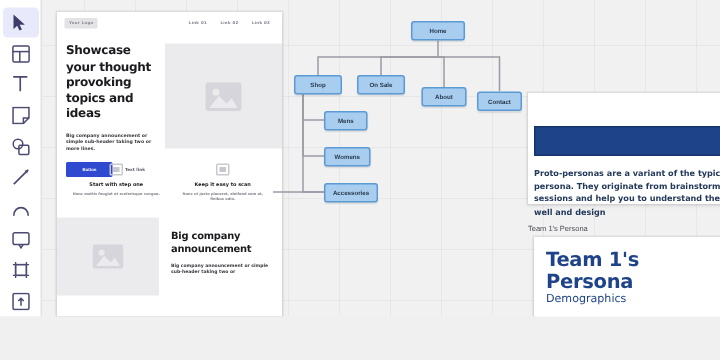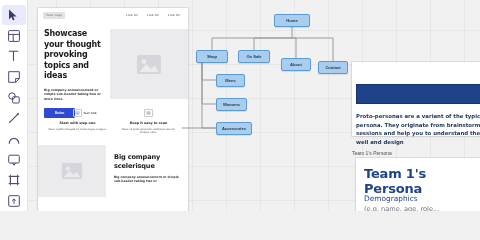--- a/index.html
+++ b/index.html
@@ -278,21 +278,21 @@
 
     <div class="band">
       <div class="band-img">
         <svg class="ph-icon" width="22" height="18" viewBox="0 0 26 21">
             <rect x="1" y="1" width="24" height="19" rx="2" fill="#d5d5db"></rect>
             <circle cx="8" cy="7.5" r="2.4" fill="#ebebee"></circle>
             <path d="M3.5 18 L10 10 L15 15 L18.5 11.5 L22.5 18 Z" fill="#ebebee"></path>
           </svg>
       </div>
       <div class="band-txt">
-        <div class="band-h">Big company scelerisque</div>
+        <div class="band-h">Big company announcement</div>
         <div class="band-b">Big company announcement or simple sub-header taking two or</div>
       </div>
     </div>
   </div>
 
   <div id="sitemap">
     <svg width="158" height="128">
       <g stroke="#9a9aa3" stroke-width="1" fill="none">
         <path d="M96 13 V24 H16 V36"></path>
         <path d="M96 24 H58 V36"></path>
@@ -317,15 +317,14 @@
   <div class="doc-label" id="lbl-create">1. Create Personas</div>
 
   <div class="card" id="doc-personas"></div>
   <div class="navbar-block"></div>
   <div class="doc-body">Proto-personas are a variant of the typical persona. They originate from brainstorming sessions and help you to understand the users well and design</div>
 
   <div class="doc-label" id="lbl-team">Team 1's Persona</div>
   <div class="card" id="doc-team"></div>
   <div class="team-h">Team 1's Persona</div>
   <div class="team-sec">Demographics</div>
-  <div class="team-sub">(e.g. name, age, role...</div>
 
 </div>
 
 </body></html>

